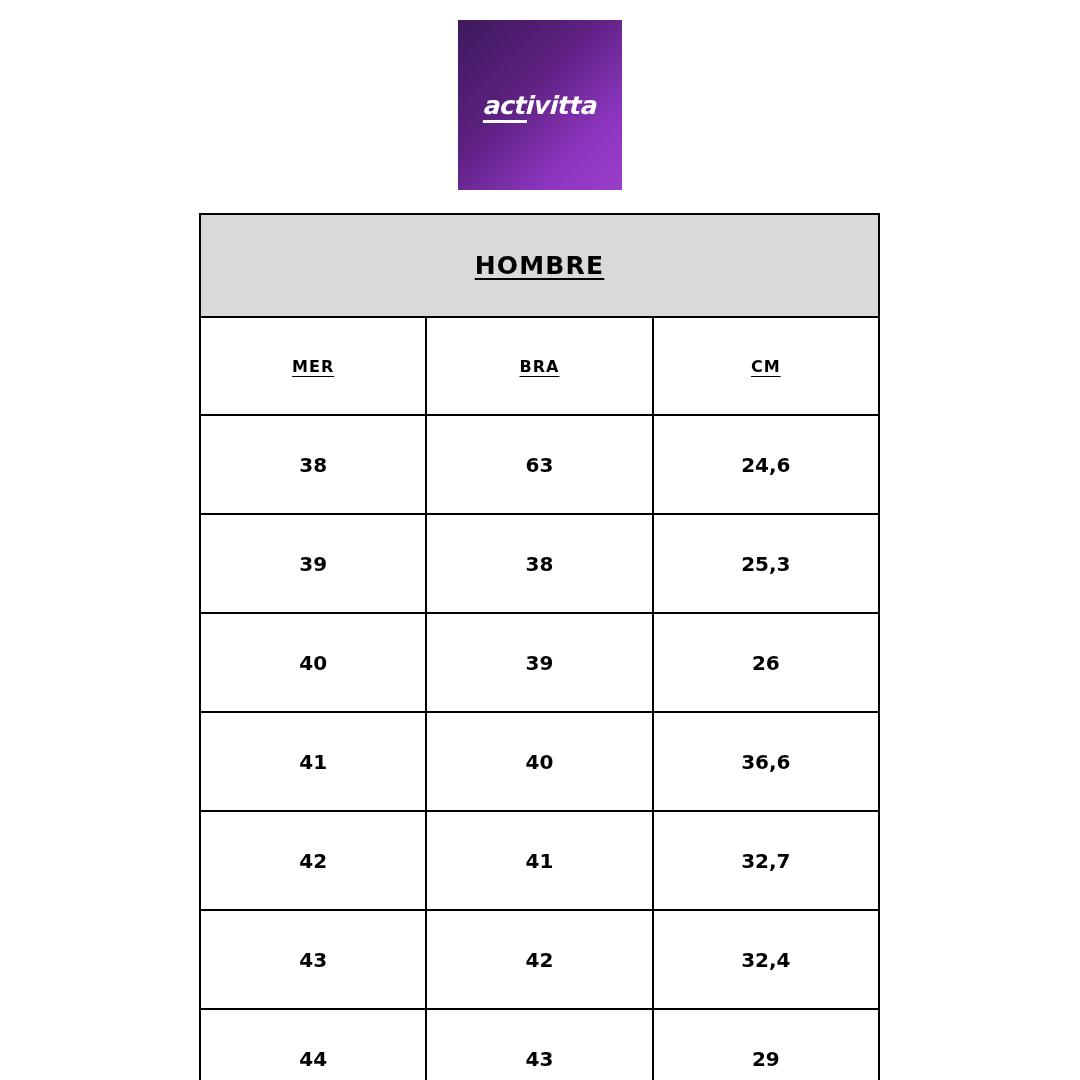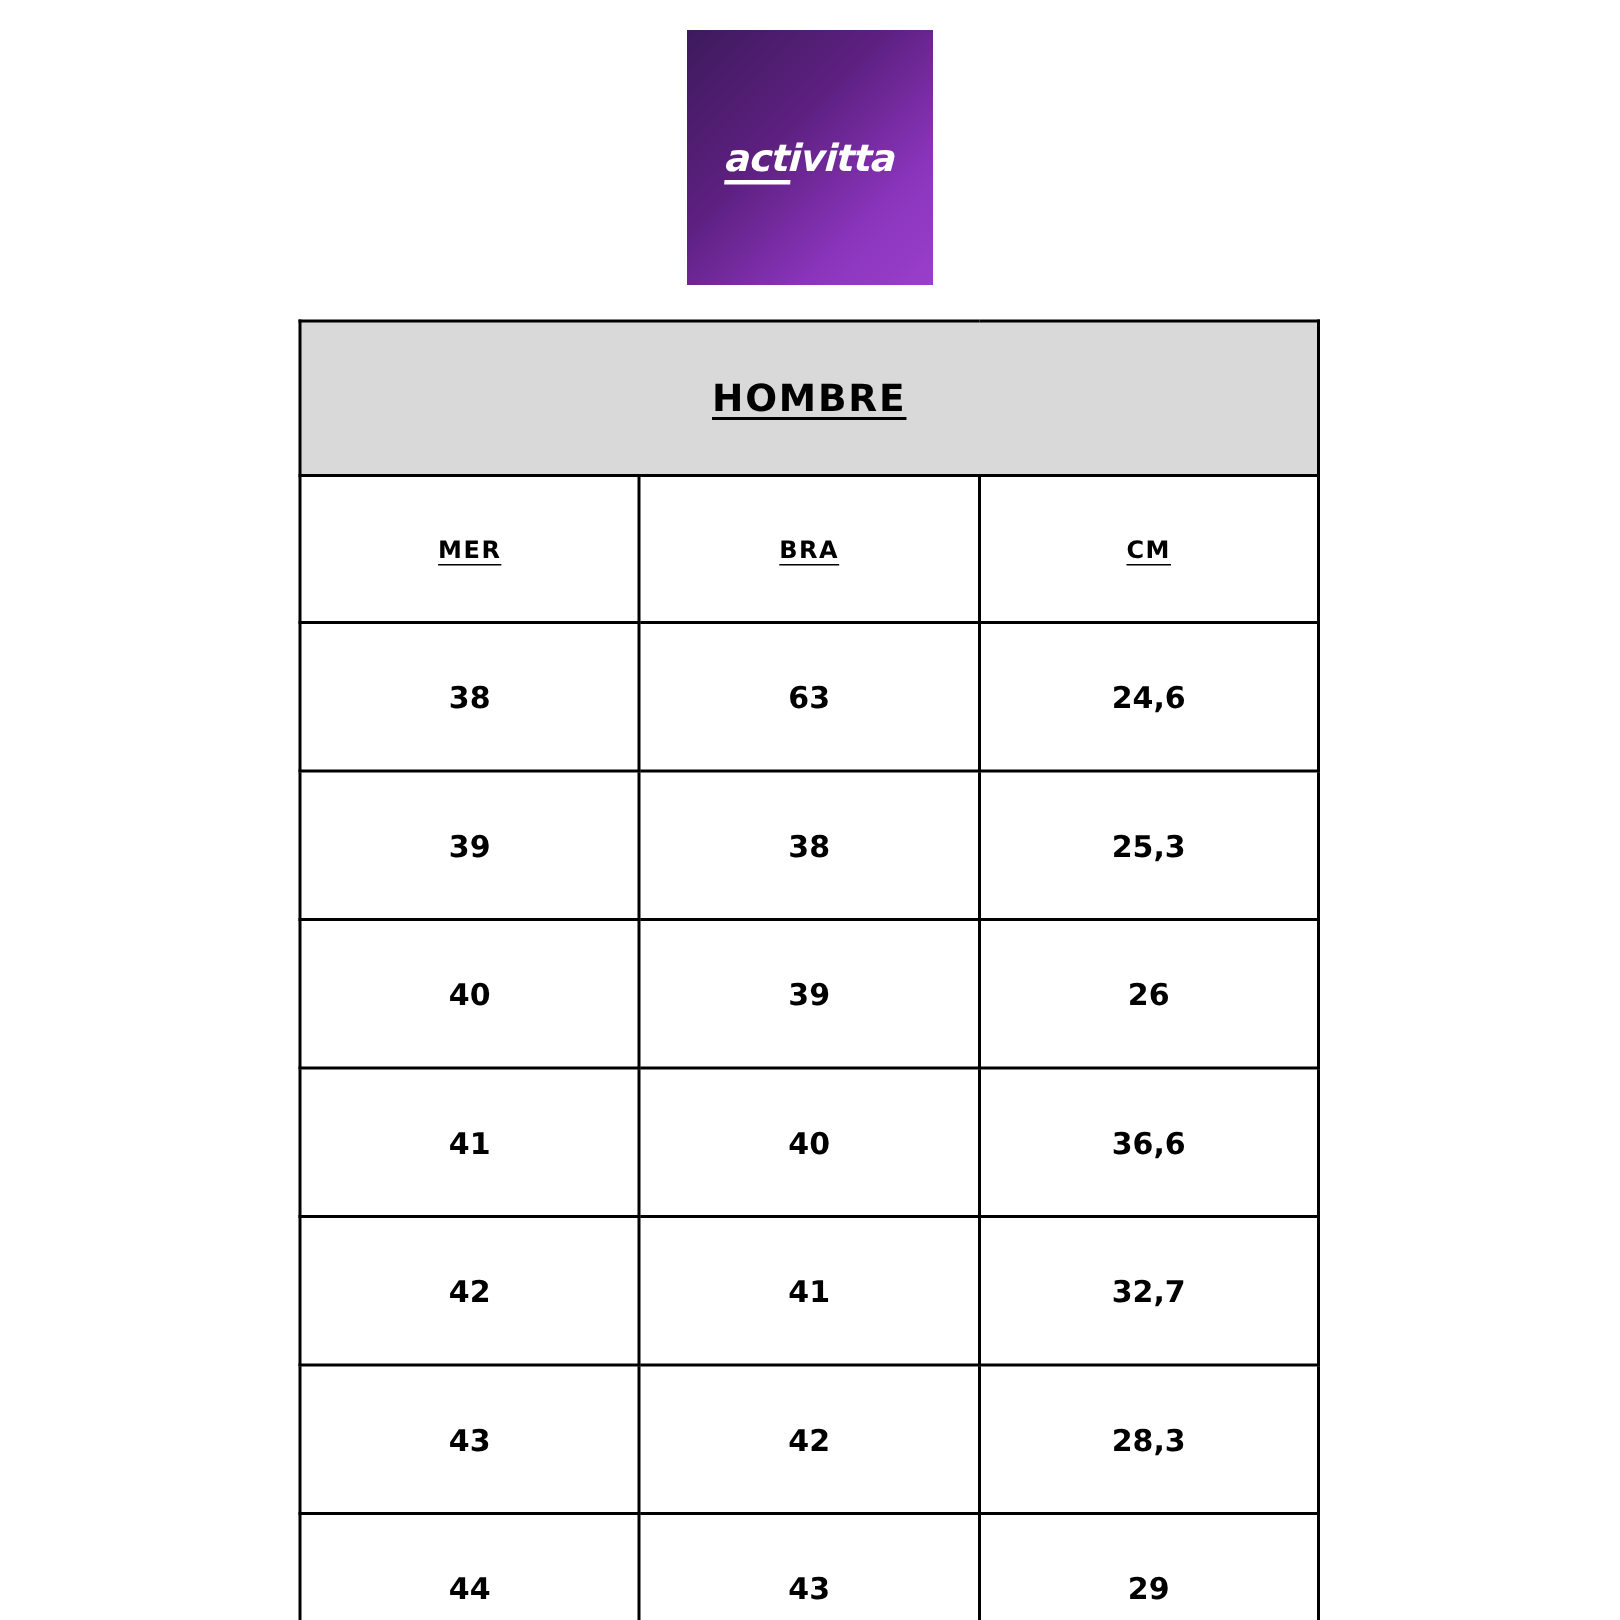--- a/index.html
+++ b/index.html
@@ -156,21 +156,21 @@
           <td class="data-cell">36,6</td>
         </tr>
         <tr>
           <td class="data-cell">42</td>
           <td class="data-cell">41</td>
           <td class="data-cell">32,7</td>
         </tr>
         <tr>
           <td class="data-cell">43</td>
           <td class="data-cell">42</td>
-          <td class="data-cell">28,3</td>
+          <td class="data-cell">32,4</td>
         </tr>
         <tr>
           <td class="data-cell">44</td>
           <td class="data-cell">43</td>
           <td class="data-cell">29</td>
         </tr>
       </tbody>
     </table>
   </div>
 

